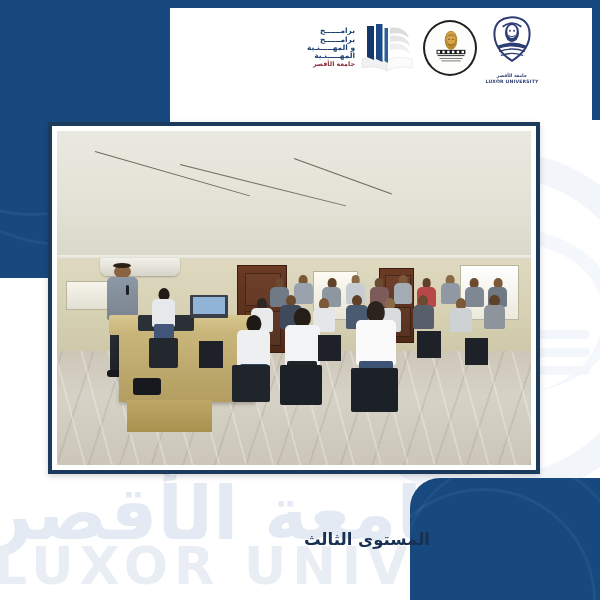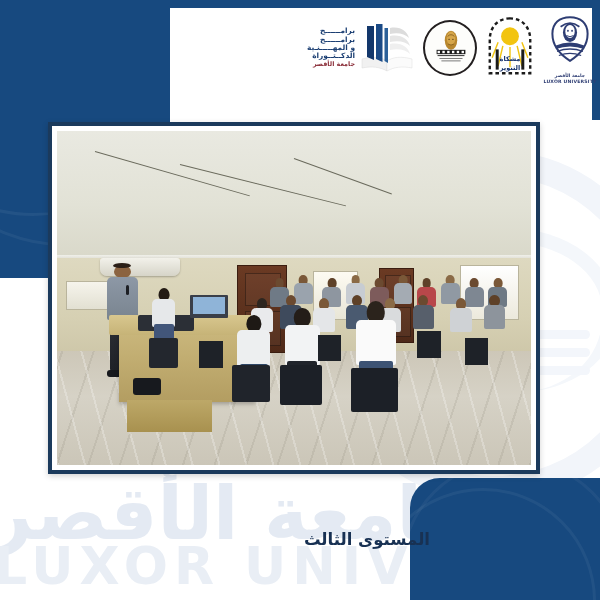--- a/index.html
+++ b/index.html
@@ -430,21 +430,21 @@
           <path d="M51 10 L58 10 L58 80 L51 76 Z" fill="#2b6099"></path>
           <path d="M62 10 C82 6 96 16 100 30 C92 22 78 18 62 22 Z" fill="#dcdcdc"></path>
           <path d="M62 26 C84 22 98 32 102 46 C94 38 80 34 62 38 Z" fill="#e6e6e6"></path>
           <path d="M62 42 C84 38 98 48 102 62 C94 54 80 50 62 54 Z" fill="#efefef"></path>
         </svg>
       </div>
       <div class="brand-text">
         <div class="t1">برامــــــج</div>
         <div class="t2">برامــــــج</div>
         <div class="t3">و المهـــــنـية</div>
-        <div class="t4">الدكــتــوراة</div>
+        <div class="t4">المهـــــنـية</div>
         <div class="t5">جامعة الأقصر</div>
       </div>
     </div>
 
     <div class="logo" style="width:54px;display:flex;align-items:center;justify-content:center;">
       <div class="logo-circle">
         <svg viewBox="0 0 100 100" width="48" height="48" aria-hidden="true">
           <ellipse cx="50" cy="38" rx="13" ry="20" fill="#b8872e"></ellipse>
           <ellipse cx="50" cy="34" rx="9" ry="14" fill="#d6a64a"></ellipse>
           <path d="M43 30 q7 -7 14 0" stroke="#7a5418" stroke-width="1.6" fill="none"></path>
@@ -459,37 +459,20 @@
             <rect x="52" y="60" width="5" height="5"></rect>
             <rect x="62" y="60" width="5" height="5"></rect>
             <rect x="72" y="60" width="5" height="5"></rect>
           </g>
           <path d="M22 70 h56" stroke="#2a2a2a" stroke-width="2"></path>
           <path d="M26 76 h48 M30 81 h40" stroke="#3a3a3a" stroke-width="1.4"></path>
         </svg>
       </div>
     </div>
 
-    <div class="logo logo-sun">
-      <svg viewBox="0 0 84 104" width="50" height="62" aria-hidden="true">
-        <path d="M42 4 C20 4 8 20 8 40 L8 96 L76 96 L76 40 C76 20 64 4 42 4 Z" fill="none" stroke="#1b1b1b" stroke-width="4" stroke-dasharray="6 5"></path>
-        <circle cx="42" cy="34" r="15" fill="#f2c410"></circle>
-        <g stroke="#f2c410" stroke-width="2.4">
-          <path d="M42 52 v34"></path>
-            <path d="M30 50 l-8 34"></path>
-            <path d="M54 50 l8 34"></path>
-          <path d="M22 44 l-10 26"></path>
-            <path d="M62 44 l10 26"></path>
-        </g>
-        <rect x="18" y="56" width="5" height="34" fill="#1b1b1b"></rect>
-        <rect x="61" y="56" width="5" height="34" fill="#1b1b1b"></rect>
-        <text x="42" y="76" font-size="11" font-weight="bold" fill="#14306b" text-anchor="middle" font-family="DejaVu Sans">مشكاة</text>
-        <text x="42" y="90" font-size="11" font-weight="bold" fill="#14306b" text-anchor="middle" font-family="DejaVu Sans">التنوير</text>
-      </svg>
-    </div>
 
     <div class="logo logo-uni">
       <svg viewBox="0 0 92 92" width="54" height="54" aria-hidden="true">
         <path d="M46 4 C28 4 16 14 16 32 C16 54 30 68 46 78 C62 68 76 54 76 32 C76 14 64 4 46 4 Z" fill="#ffffff" stroke="#2e3d73" stroke-width="3.4"></path>
         <ellipse cx="46" cy="30" rx="12" ry="16" fill="#2e3d73"></ellipse>
         <ellipse cx="46" cy="28" rx="8" ry="11" fill="#ffffff"></ellipse>
         <ellipse cx="42.5" cy="27" rx="1.5" ry="1.8" fill="#2e3d73"></ellipse>
         <ellipse cx="49.5" cy="27" rx="1.5" ry="1.8" fill="#2e3d73"></ellipse>
         <path d="M40 35 q6 4 12 0" stroke="#2e3d73" stroke-width="1.6" fill="none"></path>
         <path d="M30 20 q16 -12 32 0" stroke="#2e3d73" stroke-width="3" fill="none"></path>

